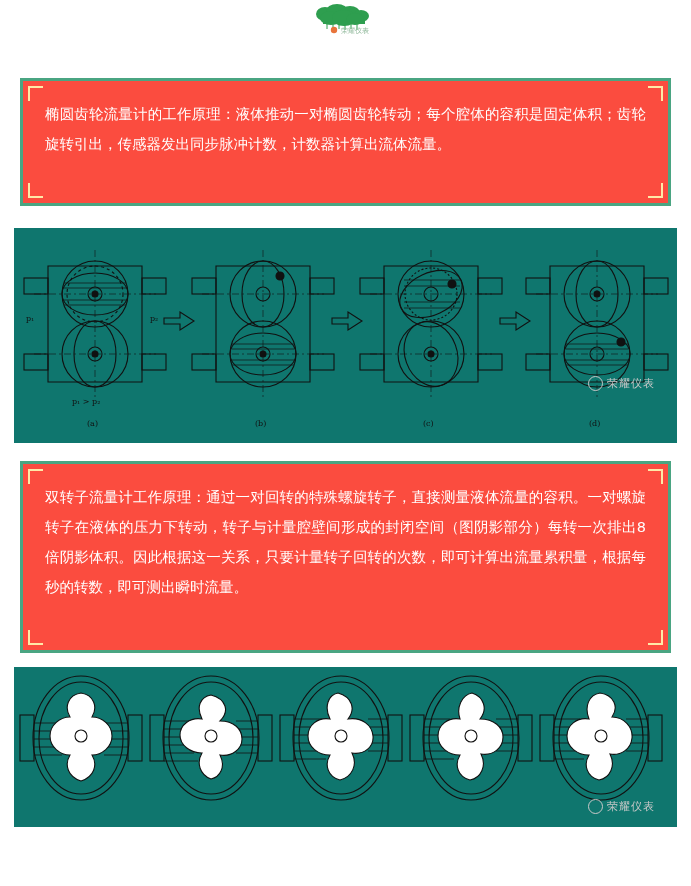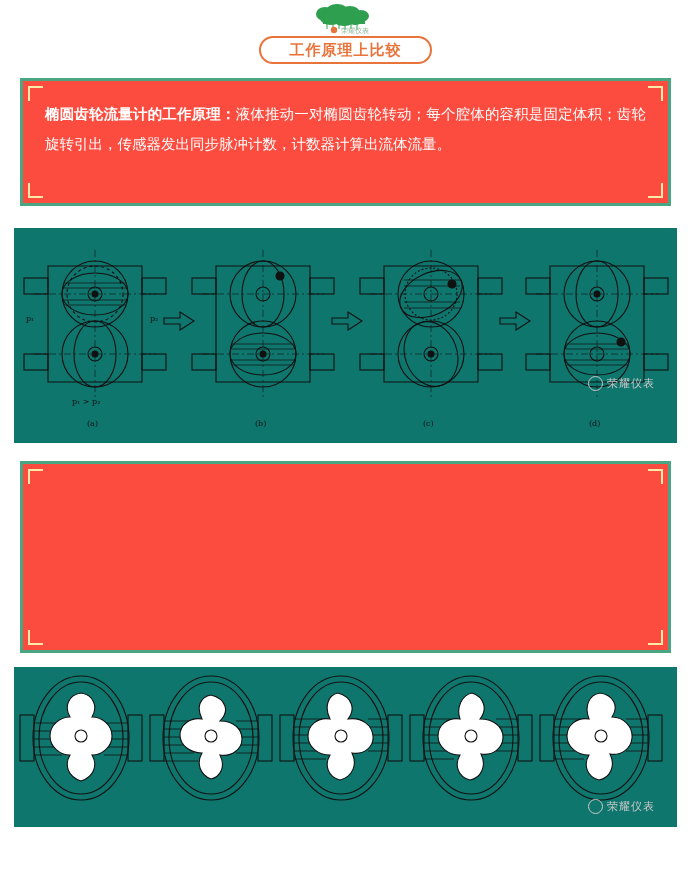--- a/index.html
+++ b/index.html
@@ -61,21 +61,21 @@
   }
   .panel p {
     margin: 0;
     color: #ffffff;
     font-size: 14.5px;
     line-height: 30px;
     text-align: justify;
     font-family: "DejaVu Sans", "Liberation Sans", sans-serif;
   }
   .panel p .lead {
-    font-weight: bold;
+    font-weight: normal;
   }
   
   .corner {
     position: absolute;
     width: 13px;
     height: 13px;
     border-color: #ffe9a8;
     border-style: solid;
     border-width: 0;
   }
@@ -129,21 +129,20 @@
         <ellipse cx="76" cy="15" rx="9" ry="6"></ellipse>
         <rect x="44" y="17" width="42" height="3"></rect>
       </g>
       <g stroke="#2e9e4f" stroke-width="1" fill="none">
         <path d="M48 20 L48 25 M54 20 L54 26 M60 20 L60 25 M66 20 L66 26 M72 20 L72 25 M78 20 L78 26"></path>
       </g>
       <circle cx="55" cy="26" r="3.2" fill="#e8743b"></circle>
       <text x="62" y="29" font-size="7" fill="#8fb89a" font-family="DejaVu Sans, sans-serif">荣耀仪表</text>
     </svg>
   </div>
-  <div class="header-title">工作原理上比较</div>
 </div>
 
 <div class="panel" style="height:128px;">
   <span class="corner tl"></span>
   <span class="corner tr"></span>
   <span class="corner bl"></span>
   <span class="corner br"></span>
   <div class="panel-inner">
     <p>
       <span class="lead">椭圆齿轮流量计的工作原理：</span><span>液体推动一对椭圆齿轮转动；每个腔体的容积是固定体积；齿轮旋转引出，传感器发出同步脉冲计数，计数器计算出流体流量。</span>
@@ -264,20 +263,25 @@
   </div>
 </div>
 
 <div class="spacer-18"></div>
 
 <div class="panel" style="height:192px;">
   <span class="corner tl"></span>
   <span class="corner tr"></span>
   <span class="corner bl"></span>
   <span class="corner br"></span>
+  <div class="panel-inner">
+    <p>
+      <span class="lead">双转子流量计工作原理：</span><span>通过一对回转的特殊螺旋转子，直接测量液体流量的容积。一对螺旋转子在液体的压力下转动，转子与计量腔壁间形成的封闭空间（图阴影部分）每转一次排出8倍阴影体积。因此根据这一关系，只要计量转子回转的次数，即可计算出流量累积量，根据每秒的转数，即可测出瞬时流量。</span>
+    </p>
+  </div>
 </div>
 
 <div class="spacer-14"></div>
 
 <div class="figure" style="height:160px;">
   <svg width="663" height="160" viewBox="0 0 663 160">
     <defs>
       <pattern id="hatch" width="5" height="5" patternUnits="userSpaceOnUse" patternTransform="rotate(0)">
         <path d="M0 0 L5 0" stroke="#111" stroke-width="0.8"></path>
       </pattern>

